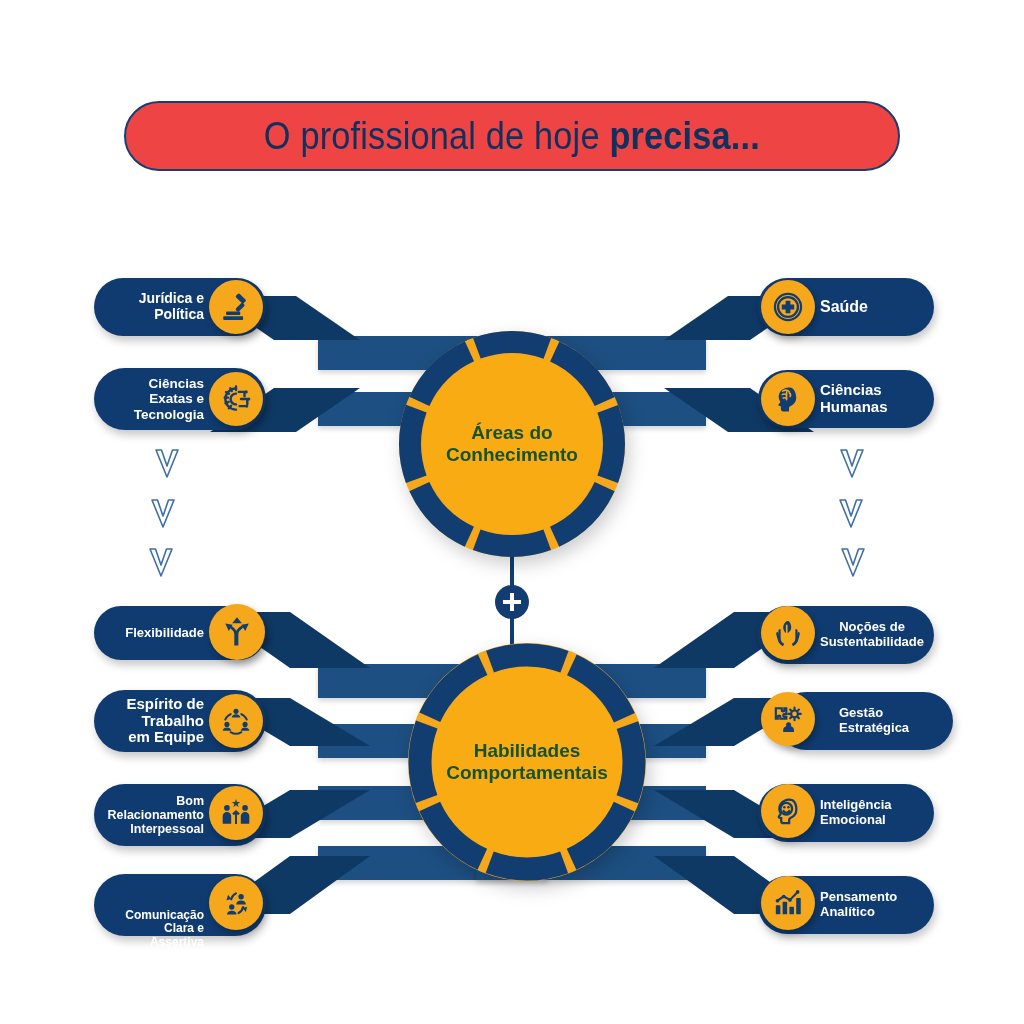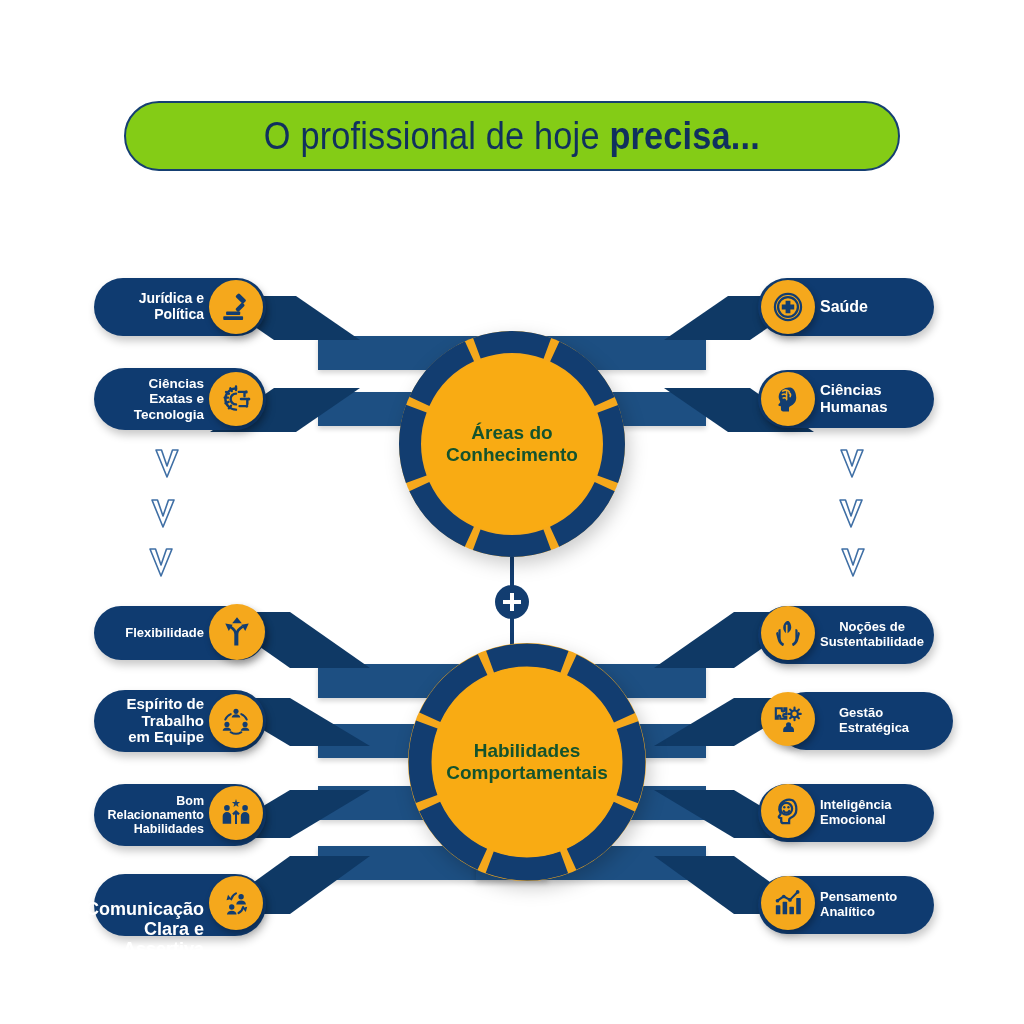--- a/index.html
+++ b/index.html
@@ -13,21 +13,21 @@
   #stage{position:relative;width:1024px;height:1024px;}
 
   
   .title-pill{
     position:absolute;
     left:124px;top:101px;width:776px;height:70px;
     border:2px solid #153f72;
     border-radius:40px;
     display:flex;align-items:center;justify-content:center;
     box-sizing:border-box;
-    background:#84cc16;
+    background:#ef4444;
   }
   .title-text{
     font-size:39px;
     color:#10305e;
     letter-spacing:.2px;
     white-space:nowrap;
     font-family:"Liberation Sans", sans-serif;
     transform:scaleX(.88);
     transform-origin:center;
   }
@@ -317,35 +317,35 @@
       <path d="M2.6 18.8c0-1.4 1.3-2.3 3-2.3s3 .9 3 2.3z" fill="#123d70" stroke="none"></path>
       <circle cx="18.4" cy="14.4" r="1.8" fill="#123d70" stroke="none"></circle>
       <path d="M15.4 18.8c0-1.4 1.3-2.3 3-2.3s3 .9 3 2.3z" fill="#123d70" stroke="none"></path>
       <path d="M8.3 7.1A7.2 7.2 0 0 0 4.4 11M19.6 11a7.2 7.2 0 0 0-3.9-3.9M8.2 19.9a7.2 7.2 0 0 0 7.6 0"></path>
     </svg>
   </div>
 
   <div class="pill left" style="left:94px;top:784px;width:172px;height:62px;">
     <div class="lbl" style="font-size:12.5px;">Bom
 Relacionamento
-Habilidades</div>
+Interpessoal</div>
   </div>
   <div class="disc" style="left:209px;top:786px;width:54px;height:54px;">
     <svg width="34" height="34" viewBox="0 0 24 24" fill="#123d70">
       <circle cx="5.6" cy="8.4" r="2"></circle>
       <path d="M2.6 19.6v-5.4c0-1.6 1.3-2.9 3-2.9s3 1.3 3 2.9v5.4z"></path>
       <circle cx="18.4" cy="8.4" r="2"></circle>
       <path d="M15.4 19.6v-5.4c0-1.6 1.3-2.9 3-2.9s3 1.3 3 2.9v5.4z"></path>
       <path d="M9.3 12.4l2.7-2.6 2.7 2.6-1.2 1.1-.8-.8v7h-1.4v-7l-.8.8z"></path>
       <path d="M12 2.1l.7 2.1 2.2.1-1.7 1.4.6 2.1-1.8-1.2-1.8 1.2.6-2.1-1.7-1.4 2.2-.1z" opacity=".95"></path>
     </svg>
   </div>
 
   <div class="pill left" style="left:94px;top:874px;width:172px;height:62px;">
-    <div class="lbl" style="font-size:18px;margin-top:48px;">Comunicação
+    <div class="lbl" style="font-size:12px;margin-top:48px;">Comunicação
 Clara e
 Assertiva</div>
   </div>
   <div class="disc" style="left:209px;top:876px;width:54px;height:54px;">
     <svg width="34" height="34" viewBox="0 0 24 24" fill="none" stroke="#123d70" stroke-width="1.5" stroke-linecap="round">
       <circle cx="15.6" cy="7.6" r="1.9" fill="#123d70" stroke="none"></circle>
       <path d="M12.2 13c0-1.7 1.5-2.8 3.4-2.8s3.4 1.1 3.4 2.8z" fill="#123d70" stroke="none"></path>
       <circle cx="9" cy="14.8" r="1.9" fill="#123d70" stroke="none"></circle>
       <path d="M5.6 20.2c0-1.7 1.5-2.8 3.4-2.8s3.4 1.1 3.4 2.8z" fill="#123d70" stroke="none"></path>
       <path d="M8.6 9.4A6 6 0 0 1 12 5.2"></path>

